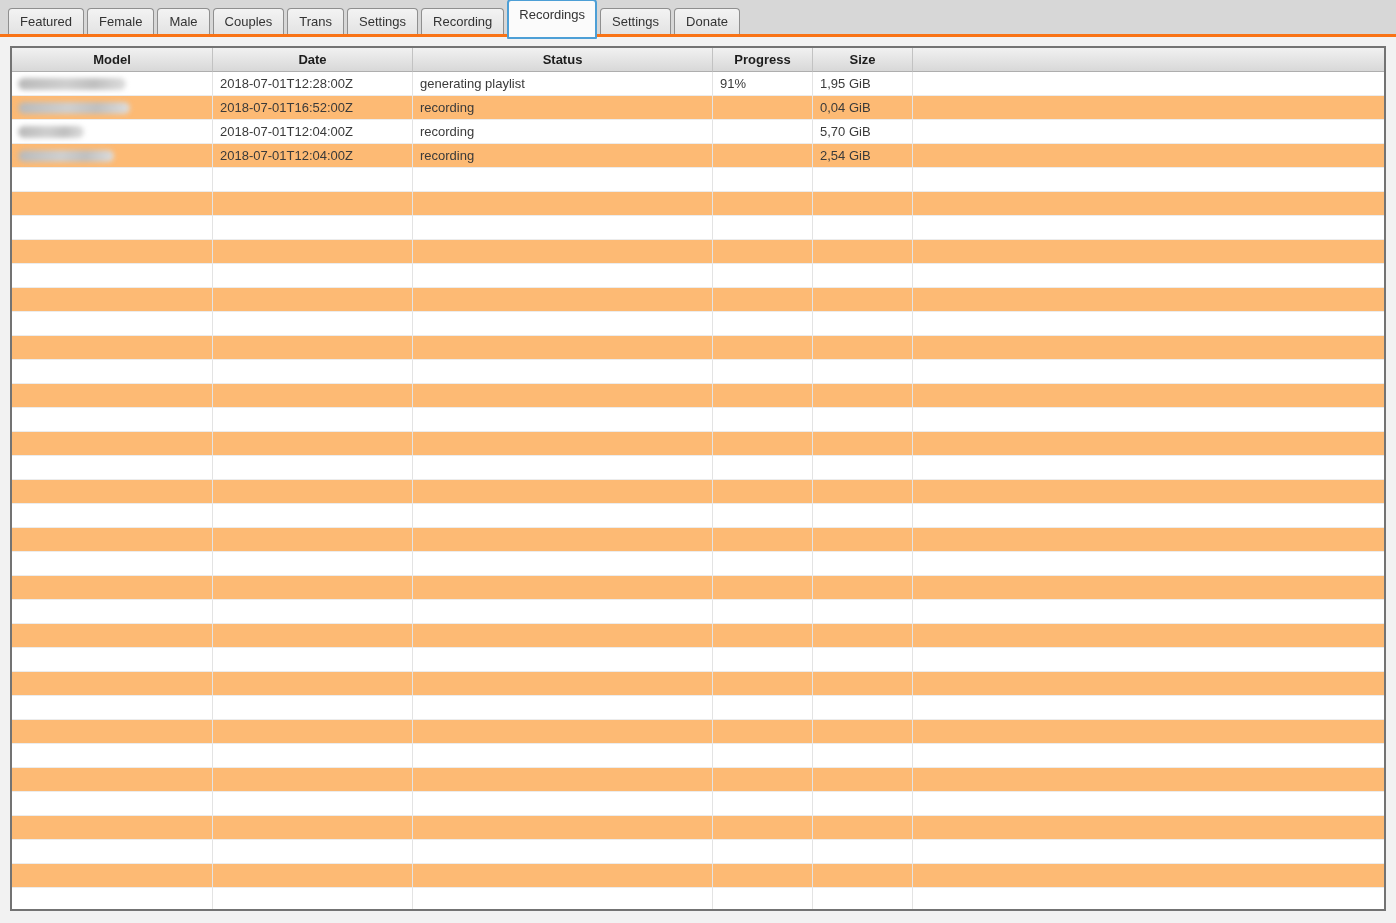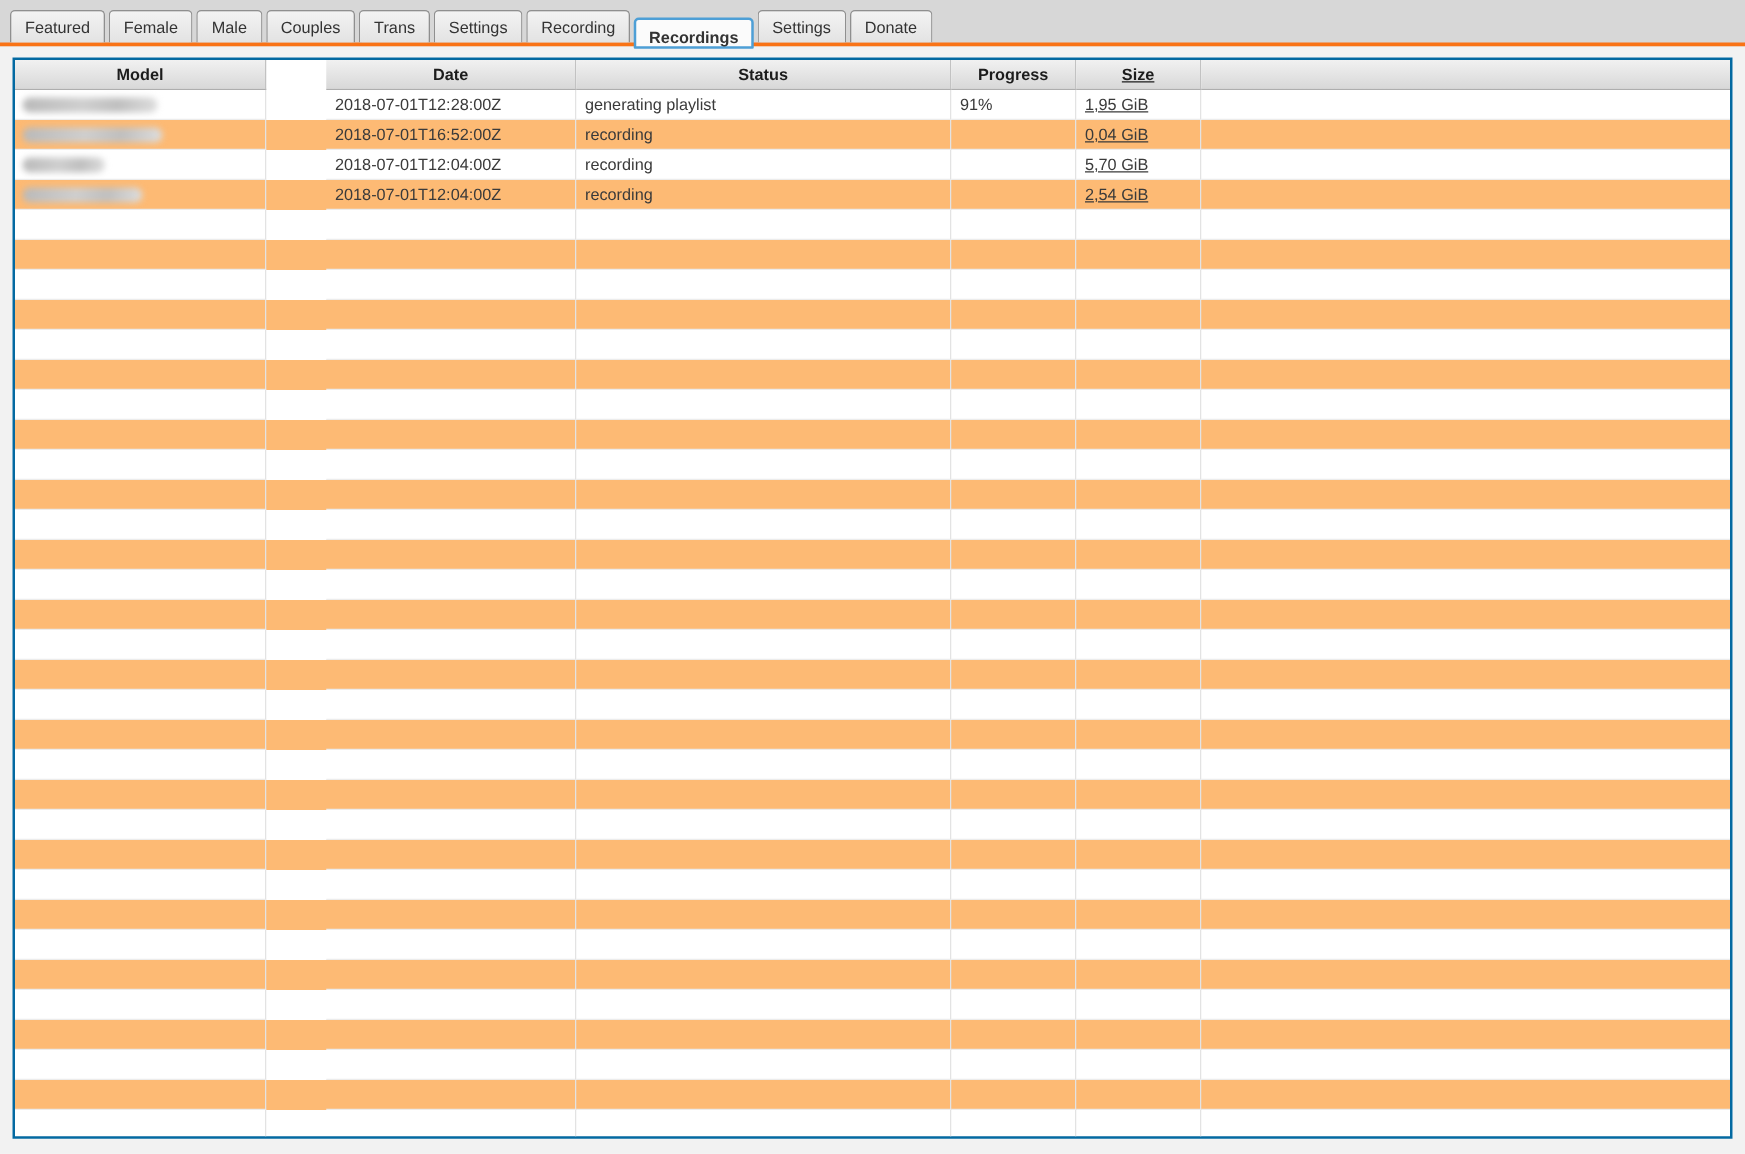--- a/index.html
+++ b/index.html
@@ -33,40 +33,39 @@
     background: linear-gradient(#f3f3f3, #e3e3e3);
     border: 1px solid #8f8f8f;
     border-bottom: none;
     border-radius: 4px 4px 0 0;
     color: #333333;
     line-height: 15px;
     white-space: nowrap;
     cursor: default;
   }
   .tab.active {
-    height: 25px;
+    height: 40px;
     margin-bottom: -5px;
     padding: 6px 10px 1px 10px;
     background: #fbfbfb;
     border: 2px solid var(--active-tab-border, #4d9fd6);
     border-radius: 4px 4px 1px 1px;
     position: relative;
     z-index: 6;
-    font-weight: bold;
   }
 
   
   .table-wrap {
     position: absolute;
     left: 10px;
     top: 46px;
     width: 1376px;
     height: 865px;
     box-sizing: border-box;
-    border: 2px solid #0369a1;
+    border: 2px solid #737373;
     background: #ffffff;
     overflow: hidden;
   }
   .thead {
     display: flex;
     height: 24px;
   }
   .th {
     box-sizing: border-box;
     height: 24px;
@@ -96,24 +95,24 @@
     border-bottom: 1px solid #ececec;
     overflow: hidden;
     white-space: nowrap;
     color: #3a3a3a;
   }
   .td:last-child { border-right: none; }
   .td.model { padding-left: 4px; }
 
   
   .c0 { width: 201px; flex: none; }
-  .c1 { width: 200px; flex: none; margin-left: 48px; }
+  .c1 { width: 200px; flex: none; }
   .c2 { width: 300px; flex: none; }
   .c3 { width: 100px; flex: none; }
-  .c4 { width: 100px; flex: none; text-decoration: underline; }
+  .c4 { width: 100px; flex: none; }
   .c5 { flex: 1 1 auto; }
 
   
   .redacted {
     display: inline-block;
     height: 12px;
     margin-top: 6px;
     margin-left: 2px;
     border-radius: 6px;
     background: linear-gradient(100deg, #b9b9b9 0%, #cfcfcf 45%, #bfbfbf 70%, #dedede 100%);

